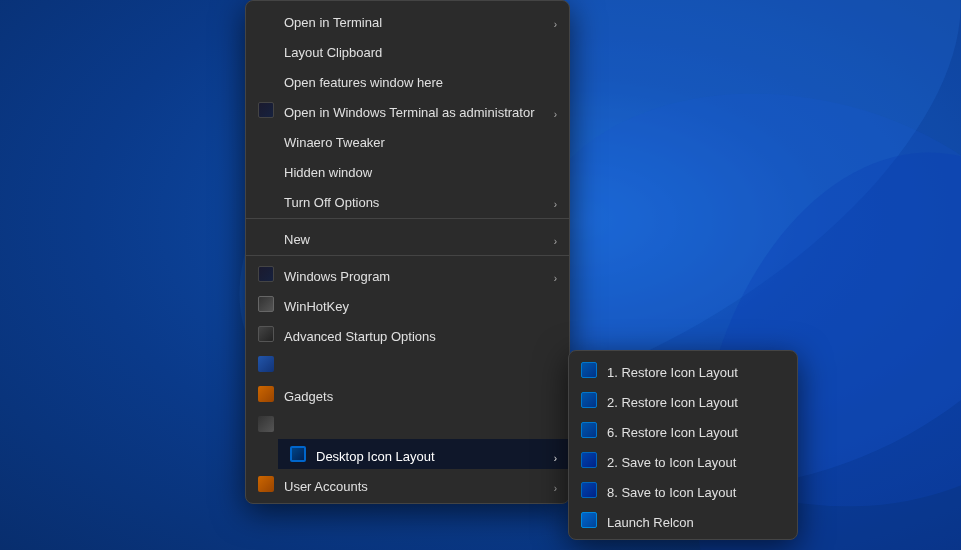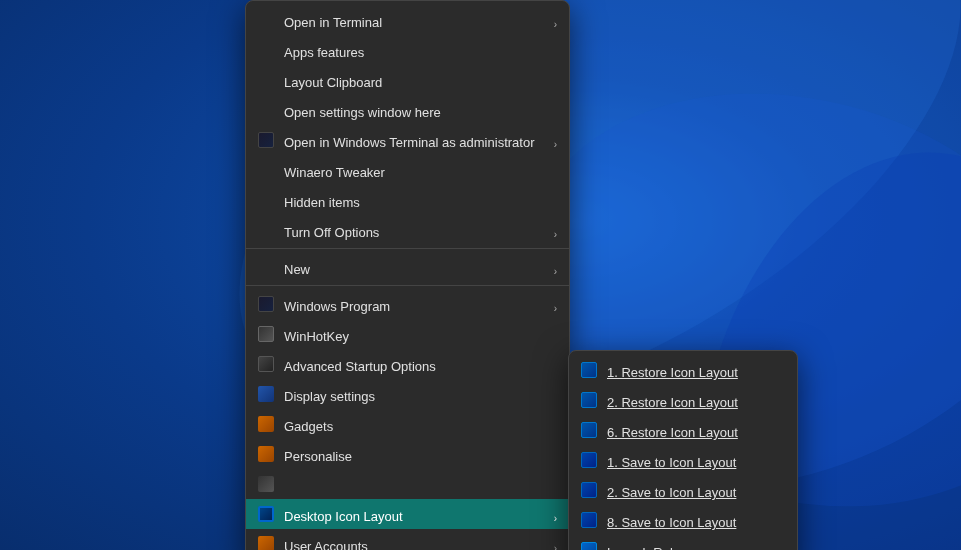--- a/index.html
+++ b/index.html
@@ -50,22 +50,23 @@
       display: flex;
       align-items: flex-end;
       padding: 5px 12px 5px 10px;
       cursor: pointer;
       position: relative;
       white-space: nowrap;
       min-height: 28px;
     }
 
     .menu-item:hover, .menu-item.active {
-      background: #0f766e;
+      background: #0f172a;
       color: #fff;
+      margin-left: 32px;
     }
 
     .menu-item .icon {
       width: 20px;
       height: 20px;
       margin-right: 8px;
       flex-shrink: 0;
       display: flex;
       align-items: center;
       justify-content: center;
@@ -102,21 +103,20 @@
       border: 1px solid #444;
       border-radius: 8px;
       box-shadow: 0 8px 32px rgba(0,0,0,0.6);
       padding: 4px 0;
       color: #e0e0e0;
       z-index: 10;
     }
 
     .submenu .menu-item {
       min-height: 28px;
-      text-decoration: underline;
     }
 
     
     .icon-red { color: #e53935; }
 
     .icon-img {
       width: 16px;
       height: 16px;
       border-radius: 2px;
       display: inline-block;
@@ -155,44 +155,40 @@
 <div class="context-menu-main" id="main-menu">
 <div class="menu-item">
       <span class="icon">
         <span class="icon-img "></span>
       </span>
       <span class="label">Open in Terminal</span>
       <span class="arrow">›</span>
     </div>
     <div class="menu-item">
       <span class="icon"></span>
-      <span class="label">Apps  features</span>
-    </div>
-    <div class="menu-item">
-      <span class="icon"></span>
       <span class="label">Layout Clipboard</span>
     </div>
     <div class="menu-item">
       <span class="icon"></span>
-      <span class="label">Open settings window here</span>
+      <span class="label">Open features window here</span>
     </div>
     <div class="menu-item">
       <span class="icon">
         <span class="icon-img icon-wt"></span>
       </span>
       <span class="label">Open in Windows Terminal as administrator</span>
       <span class="arrow">›</span>
     </div>
     <div class="menu-item">
       <span class="icon"></span>
       <span class="label">Winaero Tweaker</span>
     </div>
     <div class="menu-item">
       <span class="icon"></span>
-      <span class="label">Hidden items</span>
+      <span class="label">Hidden window</span>
     </div>
     <div class="menu-item">
       <span class="icon">
         <span class="icon-img icon-red"></span>
       </span>
       <span class="label">Turn Off Options</span>
       <span class="arrow">›</span>
     </div>
     <div class="menu-separator"></div>
     <div class="menu-item">
@@ -217,33 +213,26 @@
     <div class="menu-item">
       <span class="icon">
         <span class="icon-img icon-aso"></span>
       </span>
       <span class="label">Advanced Startup Options</span>
     </div>
     <div class="menu-item">
       <span class="icon">
         <span class="icon-img icon-disp"></span>
       </span>
-      <span class="label">Display settings</span>
     </div>
     <div class="menu-item">
       <span class="icon">
         <span class="icon-img icon-gadget"></span>
       </span>
       <span class="label">Gadgets</span>
-    </div>
-    <div class="menu-item">
-      <span class="icon">
-        <span class="icon-img icon-person"></span>
-      </span>
-      <span class="label">Personalise</span>
     </div>
     <div class="menu-item">
       <span class="icon">
         <span class="icon-img icon-prog"></span>
       </span>
     </div>
     <div class="menu-item active">
       <span class="icon">
         <span class="icon-img icon-dil"></span>
       </span>
@@ -275,32 +264,26 @@
     <div class="menu-item">
       <span class="icon">
         <span class="icon-img icon-restore"></span>
       </span>
       <span class="label">6. Restore Icon Layout</span>
     </div>
     <div class="menu-item">
       <span class="icon">
         <span class="icon-img icon-save"></span>
       </span>
-      <span class="label">1. Save to Icon Layout</span>
+      <span class="label">2. Save to Icon Layout</span>
     </div>
     <div class="menu-item">
       <span class="icon">
         <span class="icon-img icon-save"></span>
       </span>
-      <span class="label">2. Save to Icon Layout</span>
-    </div>
-    <div class="menu-item">
-      <span class="icon">
-        <span class="icon-img icon-save"></span>
-      </span>
       <span class="label">8. Save to Icon Layout</span>
     </div>
     <div class="menu-item">
       <span class="icon">
         <span class="icon-img icon-relcon"></span>
       </span>
       <span class="label">Launch Relcon</span>
     </div>
   </div>
 

